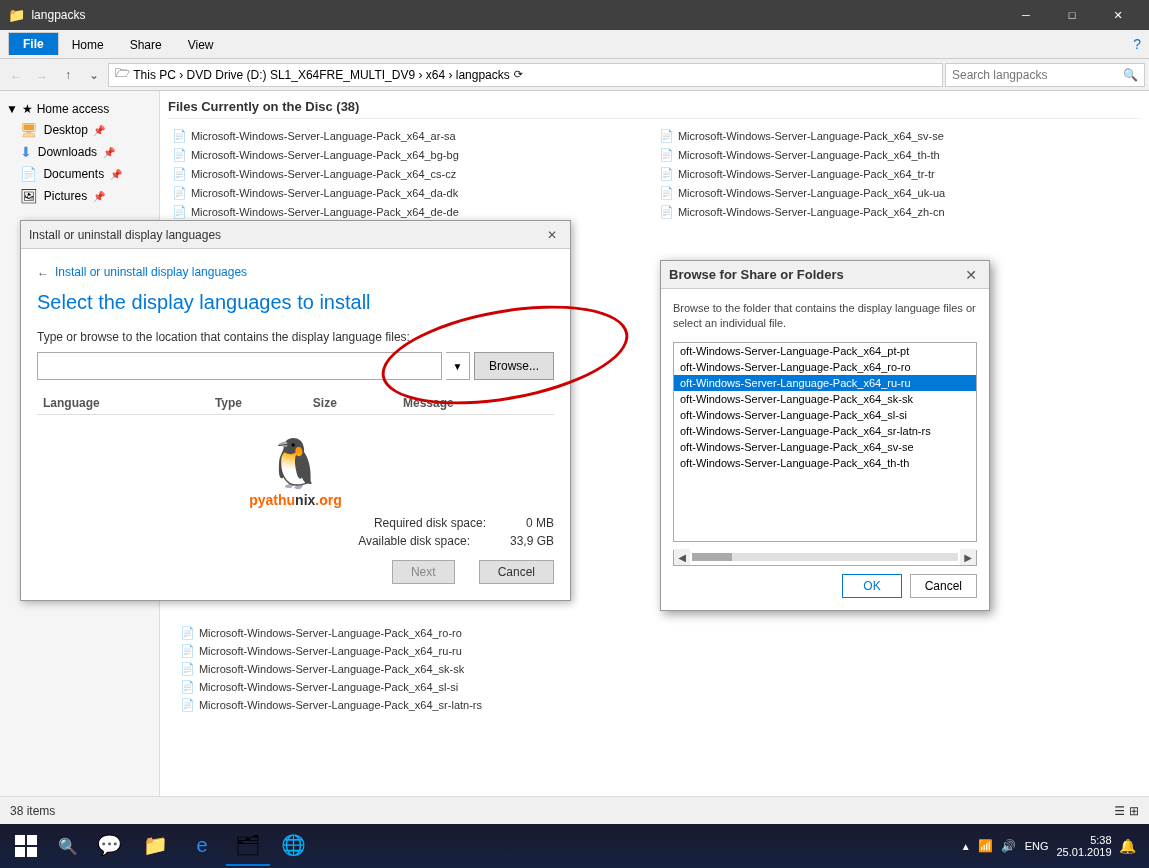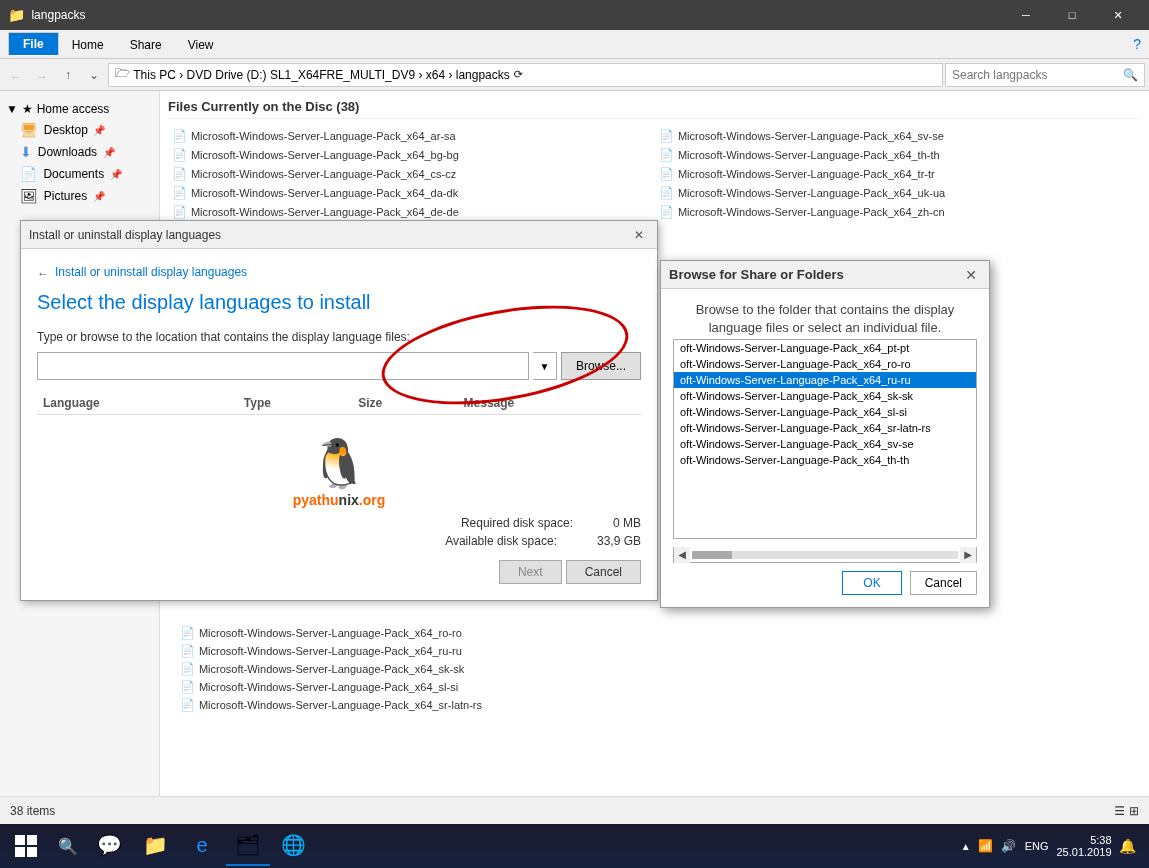--- a/index.html
+++ b/index.html
@@ -248,21 +248,21 @@
       font-size: 11px;
     }
     .taskbar-icons {
       display: flex; align-items: center; gap: 8px; font-size: 14px;
     }
 
     
     .dialog-lang {
       position: absolute;
       top: 220px; left: 20px;
-      width: 638px;
+      width: 551px;
       background: white;
       border: 1px solid #999;
       box-shadow: 2px 2px 8px rgba(0,0,0,0.3);
       z-index: 10;
     }
     .dialog-title-bar {
       background: #f0f0f0;
       height: 28px;
       display: flex;
       align-items: center;
@@ -343,21 +343,21 @@
       display: flex;
       justify-content: flex-end;
       gap: 40px;
       font-size: 12px;
       color: #333;
       margin-bottom: 4px;
     }
     .dialog-footer-btns {
       display: flex;
       justify-content: flex-end;
-      gap: 4px;
+      gap: 24px;
       margin-top: 12px;
     }
     .btn-primary {
       padding: 4px 18px;
       background: #e0e0e0;
       border: 1px solid #aaa;
       font-size: 12px;
       cursor: not-allowed;
       color: #888;
     }
@@ -392,25 +392,24 @@
     .browse-close-btn {
       width: 20px; height: 20px;
       display: flex; align-items: center; justify-content: center;
       cursor: pointer; font-size: 14px; color: #555;
       background: transparent; border: none;
     }
     .browse-content {
       padding: 12px;
     }
     .browse-desc {
-      font-size: 13px;
+      font-size: 11px;
       color: #444;
-      margin-bottom: 2px;
+      margin-bottom: 10px;
       line-height: 1.4;
-      text-align: center;
     }
     .browse-list {
       width: 100%;
       height: 200px;
       border: 1px solid #aaa;
       overflow-y: scroll;
       font-size: 11px;
       background: white;
       margin-bottom: 8px;
     }

